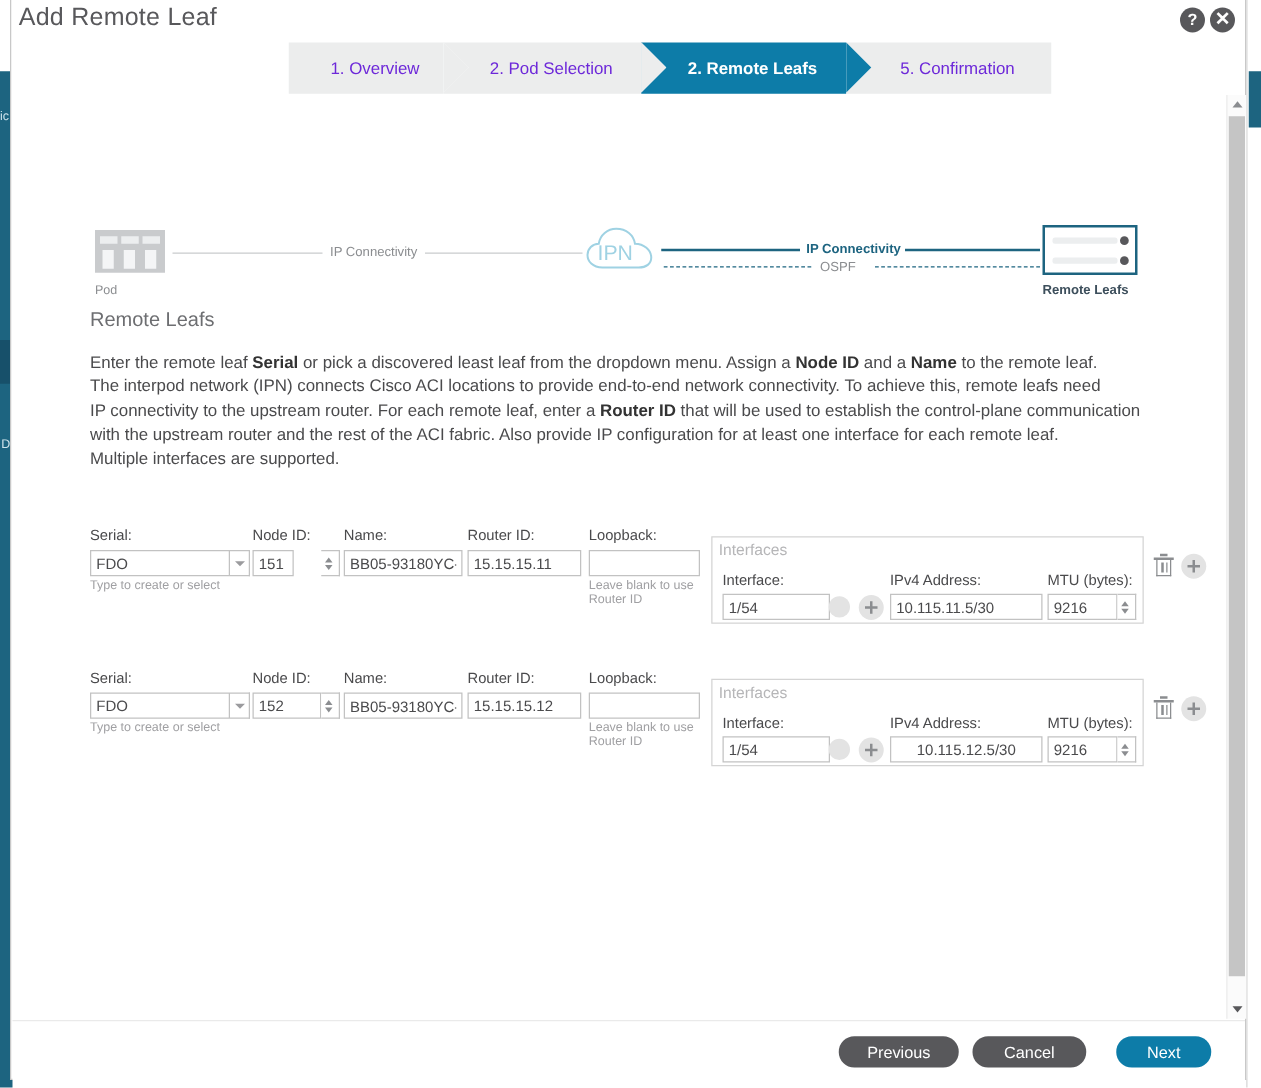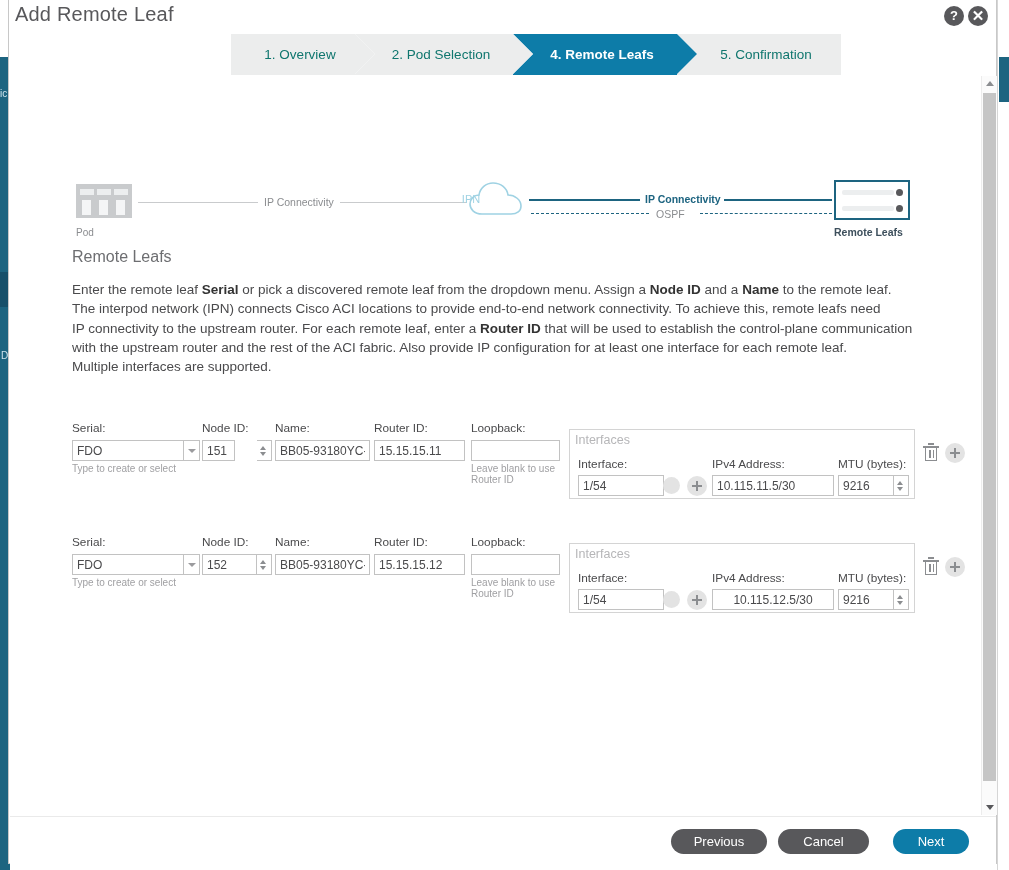--- a/index.html
+++ b/index.html
@@ -36,21 +36,21 @@
     font-size:13px;line-height:20px;font-weight:bold;cursor:pointer;
     font-family:"Liberation Sans", sans-serif;
   }
   #help-btn{right:32px;}
   #close-btn{right:8px;font-size:15px;line-height:19px;}
 
   
   #stepper{position:absolute;left:222px;top:34px;width:765px;height:41px;display:flex;}
   .step{
     position:relative;height:41px;line-height:41px;
-    background:#eceded;color:#0f766e;font-size:13.5px;
+    background:#eceded;color:#6d28d9;font-size:13.5px;
     text-align:center;box-sizing:border-box;cursor:pointer;
   }
   .step.active{background:#0d7ca8;color:#ffffff;font-weight:bold;}
   .step .wedge{
     position:absolute;right:-20px;top:0;width:0;height:0;z-index:3;
     border-top:20.5px solid transparent;border-bottom:20.5px solid transparent;
     border-left:20px solid #eceded;
   }
   .step.active .wedge{border-left-color:#0d7ca8;}
   .step .notch{
@@ -72,21 +72,21 @@
   .pod-bot{position:absolute;top:15px;height:15px;background:#f4f5f6;}
   #pod-label{position:absolute;left:66px;top:152px;font-size:10px;color:#8b8d90;}
 
   .topo-line{position:absolute;height:1px;background:#c9cbcd;}
   .topo-line.dark{background:#1d6480;height:1.6px;}
   .topo-lbl{position:absolute;font-size:10.5px;color:#8b8d90;white-space:nowrap;}
   .topo-lbl.dark{color:#1d6480;font-weight:bold;}
   .dash{position:absolute;height:0;border-top:1.6px dashed #1d6480;}
 
   #ipn-cloud{position:absolute;left:458px;top:106px;width:56px;height:38px;}
-  #ipn-text{position:absolute;left:433px;top:118px;width:56px;text-align:center;font-size:11px;color:#9fd2e3;}
+  #ipn-text{position:absolute;left:468px;top:118px;width:56px;font-size:17px;color:#9fd2e3;}
 
   #rl-box{
     position:absolute;left:824px;top:105px;width:76px;height:40px;
     border:2px solid #1d6480;background:#ffffff;box-sizing:border-box;
   }
   .rl-bar{position:absolute;left:6px;height:5px;background:#eceeef;border-radius:2px;}
   .rl-dot{position:absolute;right:5px;width:7px;height:7px;border-radius:50%;background:#58585b;}
   #rl-label{position:absolute;left:824px;top:151px;font-size:10.5px;color:#3d4f5c;font-weight:bold;}
 
   
@@ -195,21 +195,21 @@
     <div class="step" style="width:124px">
       <div class="wedge"></div>
       <span class="lbl">1. Overview</span>
     </div>
     <div class="step" style="width:158px">
       <div class="notch"></div><div class="wedge"></div>
       <span class="lbl">2. Pod Selection</span>
     </div>
     <div class="step active" style="width:164px">
       <div class="notch"></div><div class="wedge"></div>
-      <span class="lbl">4. Remote Leafs</span>
+      <span class="lbl">2. Remote Leafs</span>
     </div>
     <div class="step" style="width:164px">
       <div class="notch"></div>
       <span class="lbl">5. Confirmation</span>
     </div>
   </div>
 
   <div id="body-area">
   <div id="content">
 
@@ -245,21 +245,21 @@
         <div class="rl-bar" style="top:8px;width:52px"></div>
         <div class="rl-dot" style="top:7px"></div>
         <div class="rl-bar" style="top:24px;width:52px"></div>
         <div class="rl-dot" style="top:23px"></div>
       </div>
       <div id="rl-label">Remote Leafs</div>
     </div>
 
     <div id="section-title">Remote Leafs</div>
     <div id="para">
-      <span>Enter the remote leaf </span><b>Serial</b><span> or pick a discovered remote leaf from the dropdown menu. Assign a </span><b>Node ID</b><span> and a </span><b>Name</b><span> to the remote leaf.</span><br>
+      <span>Enter the remote leaf </span><b>Serial</b><span> or pick a discovered least leaf from the dropdown menu. Assign a </span><b>Node ID</b><span> and a </span><b>Name</b><span> to the remote leaf.</span><br>
       <span>The interpod network (IPN) connects Cisco ACI locations to provide end-to-end network connectivity. To achieve this, remote leafs need</span><br>
       <span>IP connectivity to the upstream router. For each remote leaf, enter a </span><b>Router ID</b><span> that will be used to establish the control-plane communication</span><br>
       <span>with the upstream router and the rest of the ACI fabric. Also provide IP configuration for at least one interface for each remote leaf.</span><br>
       <span>Multiple interfaces are supported.</span>
     </div>
 
     <div class="row" style="top:270px;">
       <div class="fl" style="left:62px;top:76px;">Serial:</div>
       <input class="inp" style="left: 62px; top: 95px; width: 112px;" value="FDO">
       <div class="caret-box" style="left:174px;top:95px;"></div>

